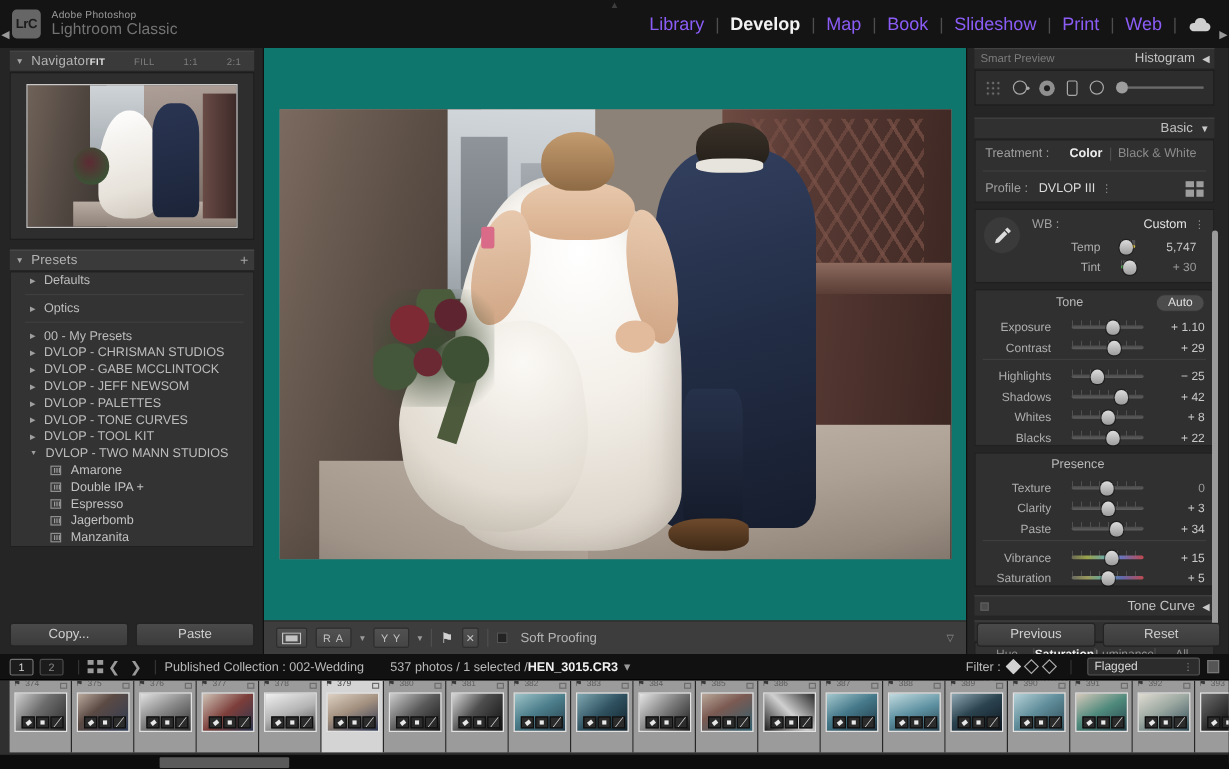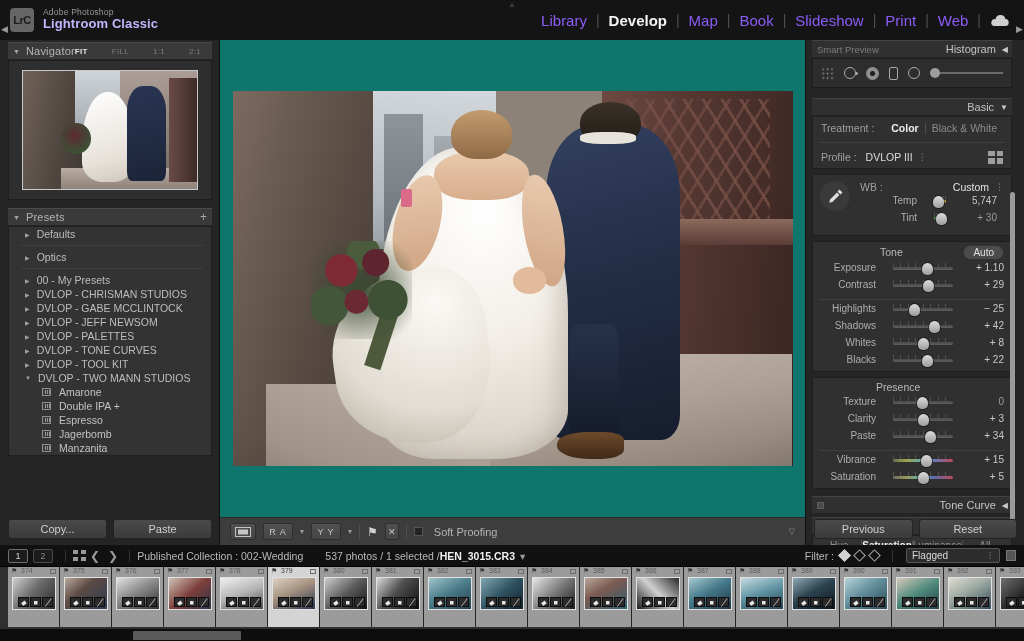--- a/index.html
+++ b/index.html
@@ -21,21 +21,21 @@
   .brand { display: flex; align-items: center; padding-left: 10px; }
   .brand-logo {
     width: 24px; height: 24px; border-radius: 4px;
     background: #666; color: #1c1c1c;
     font-size: 11px; font-weight: bold;
     display: flex; align-items: center; justify-content: center;
     letter-spacing: -0.4px;
   }
   .brand-text { margin-left: 9px; line-height: 1.15; }
   .brand-sup { font-size: 8.5px; color: #9a9a9a; letter-spacing: 0.2px; }
-  .brand-main { font-size: 13px; color: #c4b5fd; font-weight: bold; letter-spacing: 0.1px; }
+  .brand-main { font-size: 13px; color: #737373; font-weight: normal; letter-spacing: 0.1px; }
 
   .modules {
     position: absolute; right: 8px; top: 0; height: 40px;
     display: flex; align-items: center; gap: 0px;
   }
   .module {
     font-size: 15px; color: #8b5cf6; padding: 0 9px; cursor: default;
   }
   .module.active { color: #f2f2f2; font-weight: bold; }
   .msep { color: #4e4e4e; font-size: 14px; }
@@ -323,21 +323,21 @@
   .ht-radial { width: 13px; height: 13px; border-radius: 50%; background: #8f8f8f; display:flex; align-items:center; justify-content:center; }
   .ht-radial i { width: 5px; height: 5px; border-radius: 50%; background: #1e1e1e; display:block; }
   .ht-rect { width: 9px; height: 13px; border: 1px solid #a9a9a9; border-radius: 2px; }
   .ht-circ2 { width: 12px; height: 12px; border: 1px solid #a9a9a9; border-radius: 50%; }
   .ht-slider { display:flex; align-items:center; flex:1; }
   .ht-knob { width: 10px; height: 10px; border-radius: 50%; background: #9d9d9d; }
   .ht-track { flex:1; height: 2px; background: #6a6a6a; }
 
   .sec-body { background: #303030; border: 1px solid #1e1e1e; margin-top: 1px; }
   .row {
-    display: flex; align-items: flex-start; height: 17px;
+    display: flex; align-items: flex-end; height: 17px;
     font-size: 10.5px; color: #b6b6b6; padding: 0 7px; gap: 11px;
   }
   .row .rlabel { width: 56px; text-align: right; color: #aeaeae; font-size: 10px; }
   .row .rval { width: 34px; text-align: right; color: #c8c8c8; font-size: 10px; }
   .row .rval.dim { color: #9a9a9a; }
   .divline { height: 1px; background: #3e3e3e; margin: 3px 6px; }
 
   .treat-row { display:flex; align-items:center; height: 22px; padding: 0 8px; font-size: 10.5px; }
   .treat-row .lab { color: #9f9f9f; margin-right: auto; }
   .treat-opt { color: #8b8b8b; padding: 0 6px; font-size: 10.5px; }

